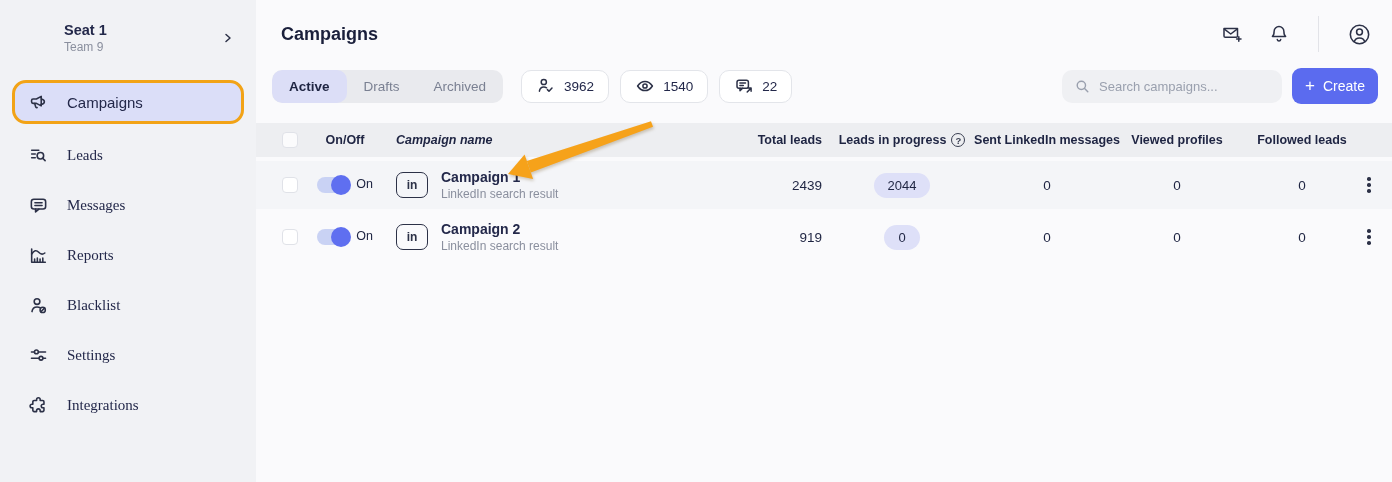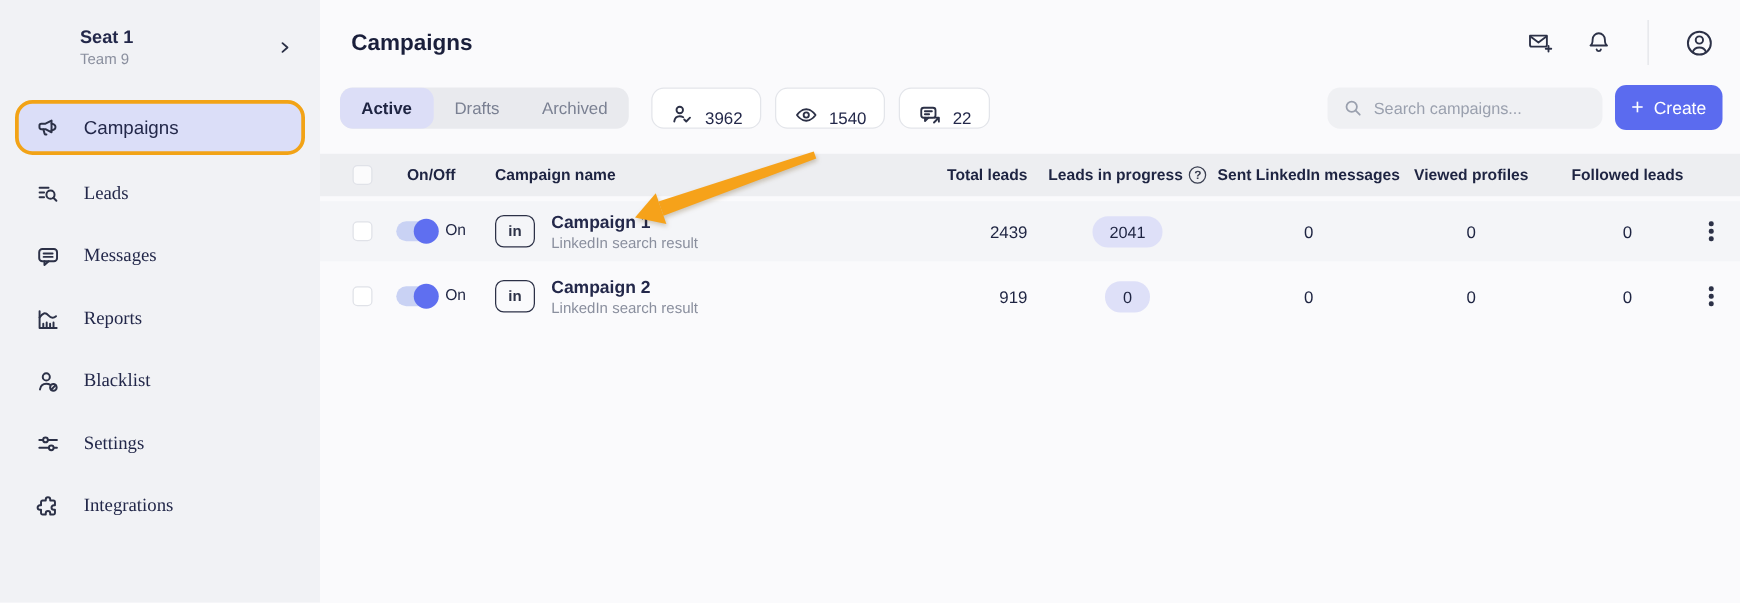--- a/index.html
+++ b/index.html
@@ -32,40 +32,40 @@
   .page-title { font-size:18px; font-weight:bold; color:#1a1f3b; }
   .hicons { margin-left:auto; display:flex; align-items:center; gap:24px; }
   .hdivider { width:1px; height:36px; background:#e2e3e8; margin:0 4px; }
   .icon-btn { cursor:pointer; }
 
   .toolbar { display:flex; align-items:center; padding:16px 14px 0 16px; }
   .tabs { display:flex; background:#e9eaee; border-radius:10px; overflow:hidden; height:33px; }
   .tab { display:flex; align-items:center; padding:0 17px; font-size:13.5px; color:#7a8092; cursor:pointer; }
   .tab.active { background:#dcdef7; border-radius:10px; color:#1e2442; font-weight:bold; }
   .chips { display:flex; gap:11px; margin-left:18px; }
-  .chip { display:flex; align-items:flex-end; gap:8px; background:#fff; border:1px solid #e3e5ea;
+  .chip { display:flex; align-items:center; gap:8px; background:#fff; border:1px solid #e3e5ea;
       border-radius:10px; height:33px; padding:0 14px; cursor:pointer; }
   .chip-val { font-size:13.5px; font-weight:500; color:#23284a; }
   .search-box { margin-left:auto; display:flex; align-items:center; gap:8px; width:220px; height:33px;
       background:#eff0f3; border-radius:10px; padding:0 12px; }
   .search-input { border:none; outline:none; background:transparent; font-size:13px; color:#3a3f51;
       width:100%; font-family:"Liberation Sans", sans-serif; }
   .search-input::placeholder { color:#9aa0ae; }
   .create-btn { margin-left:10px; display:flex; align-items:center; justify-content:center; gap:8px;
       width:86px; height:36px; background:#5b6bef; color:#fff; border:none; border-radius:9px;
       font-size:14px; cursor:pointer; font-family:"Liberation Sans", sans-serif; }
   .create-plus { font-size:17px; font-weight:400; margin-top:-1px; }
 
   
   .table { margin-top:19px; }
   .trow { display:grid; grid-template-columns:36px 74px 340px 100px 160px 130px 130px 120px 1fr;
       align-items:center; padding:0 16px; }
   .thead { height:34px; background:#edeef1; font-size:12.5px; font-weight:bold; color:#1e2442; }
   .th { justify-self:center; white-space:nowrap; display:flex; align-items:center; gap:5px; }
-  .th.left { justify-self:start; padding-left:14px; }
+  .th.left { justify-self:start; padding-left:14px;font-style:italic; }
   .th.right { justify-self:end; }
   .help-circle { width:14px; height:14px; border:1.3px solid #3a3f51; border-radius:50%;
       font-size:9.5px; font-weight:bold; color:#3a3f51; display:flex; align-items:center; justify-content:center; cursor:pointer; }
   .tbody-row { height:48px; margin-top:4px; font-size:13.5px; font-weight:500; }
   .tbody-row.shade { background:#f4f5f8; }
   .cell-c { justify-self:center; }
   .cell-r { justify-self:end; }
   .checkbox { width:16px; height:16px; background:#fff; border:1px solid #e0e2e8; border-radius:4px;
       justify-self:center; cursor:pointer; }
   .toggle-wrap { justify-self:center; display:flex; align-items:flex-start; gap:7px; cursor:pointer; }
@@ -287,21 +287,21 @@
       </span>
       <span class="camp-cell">
         <span class="li-badge">in</span>
         <span>
           <div class="camp-name">Campaign 1</div>
           <div class="camp-type">LinkedIn search result</div>
         </span>
       </span>
       <span class="cell-r">2439</span>
       <span class="cell-c">
-        <span class="pill">2041</span>
+        <span class="pill">2044</span>
       </span>
       <span class="cell-c">0</span>
       <span class="cell-c">0</span>
       <span class="cell-c">0</span>
       <span class="kebab">
           <i></i>
           <i></i>
           <i></i>
         </span>
     </div>

